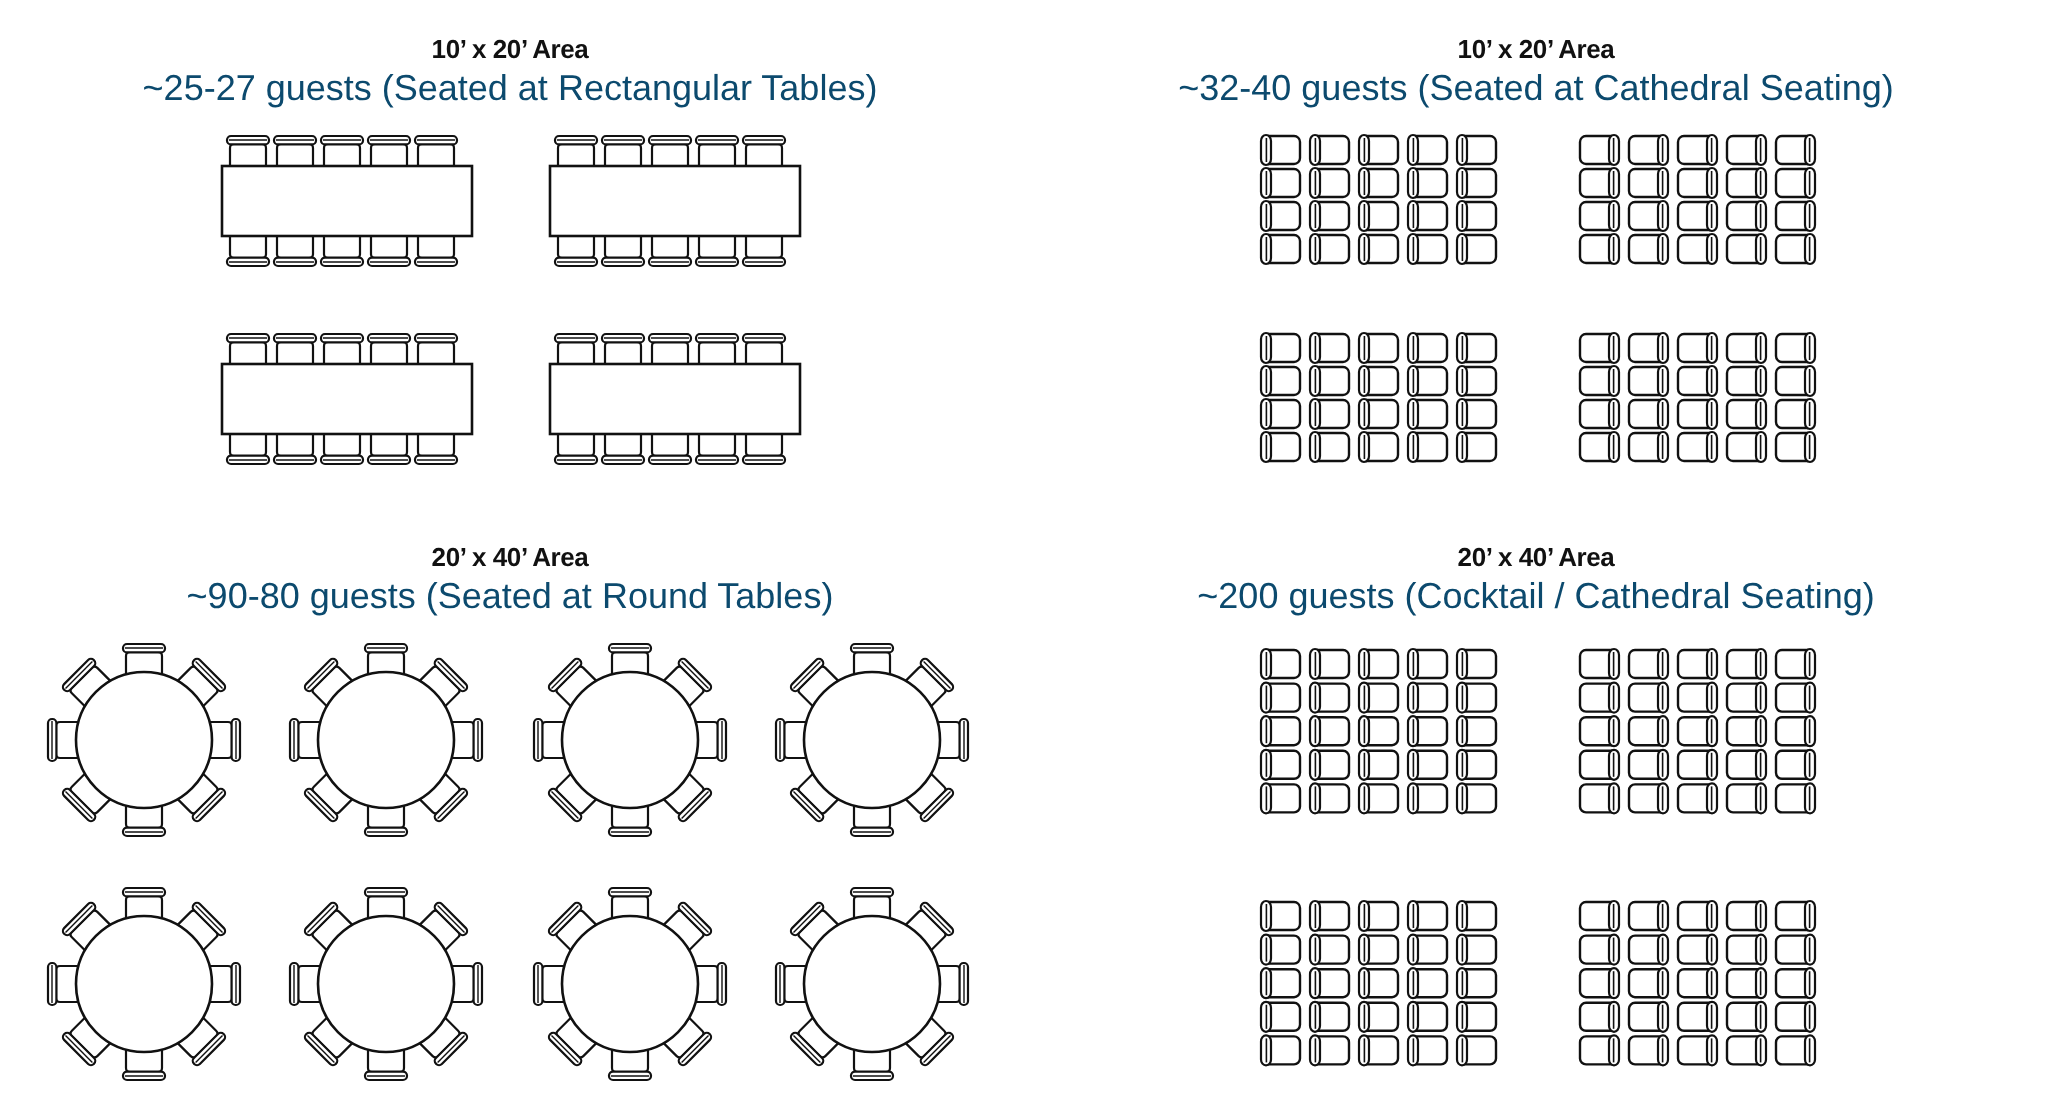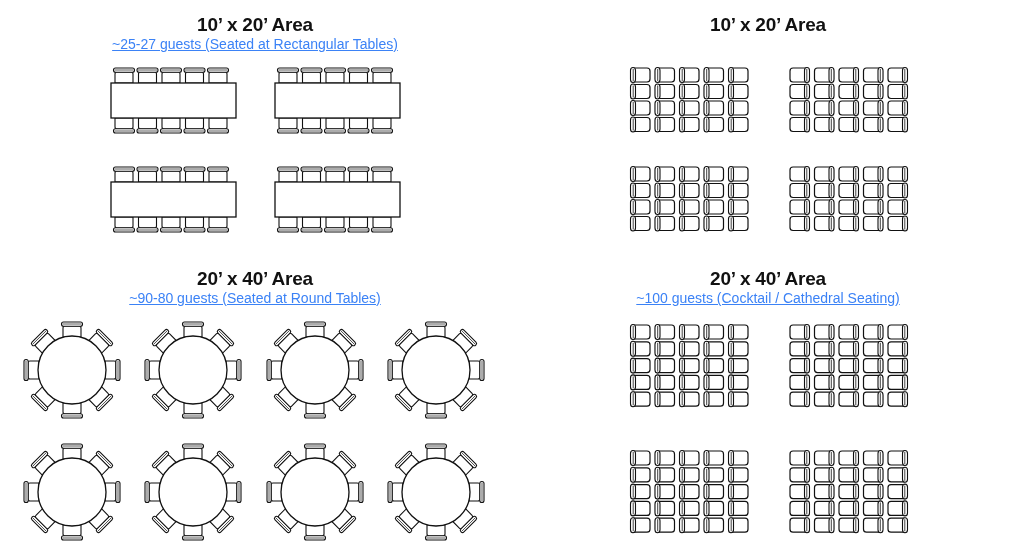--- a/index.html
+++ b/index.html
@@ -1,39 +1,40 @@
 <!DOCTYPE html>
 <html><head>
 <meta charset="utf-8">
 <style>
   html, body { margin: 0; padding: 0; background: #ffffff; }
   body { width: 1024px; height: 559px; position: relative; overflow: hidden;
          font-family: "Liberation Sans", "DejaVu Sans", sans-serif; color: #111; }
   .section-title { position: absolute; text-align: center; width: 400px; }
-  .section-title .t { font-weight: bold; font-size: 19px; line-height: 20px; letter-spacing: -0.2px; display: block; }
-  .section-title .s { font-size: 14px; line-height: 18px; display: block; color: #3b82f6; text-decoration: underline; }
+  .section-title .t { font-weight: bold; font-size: 13px; line-height: 20px; letter-spacing: -0.2px; display: block; }
+  .section-title .s { font-size: 18px; line-height: 18px; display: block; color: #0c4a6e; }
   #stage { position: absolute; left: 0; top: 0; }
 </style>
 </head>
 <body>
 
 <div class="section-title" style="left:55px; top:15px;">
   <span class="t">10’ x 20’ Area</span>
   <span class="s">~25-27 guests (Seated at Rectangular Tables)</span>
 </div>
 <div class="section-title" style="left:568px; top:15px;">
   <span class="t">10’ x 20’ Area</span>
+  <span class="s">~32-40 guests (Seated at Cathedral Seating)</span>
 </div>
 <div class="section-title" style="left:55px; top:269px;">
   <span class="t">20’ x 40’ Area</span>
   <span class="s">~90-80 guests (Seated at Round Tables)</span>
 </div>
 <div class="section-title" style="left:568px; top:269px;">
   <span class="t">20’ x 40’ Area</span>
-  <span class="s">~100 guests (Cocktail / Cathedral Seating)</span>
+  <span class="s">~200 guests (Cocktail / Cathedral Seating)</span>
 </div>
 
 <svg id="stage" width="1024" height="559" viewBox="0 0 1024 559" xmlns="http://www.w3.org/2000/svg">
   <g id="g-rect">
       <g>
         <g transform="translate(124,83) rotate(0)">
           <path d="M -9 0 L -9 -9 Q -9 -11 -7 -11 L 7 -11 Q 9 -11 9 -9 L 9 0 Z" fill="#ffffff" stroke="#111111" stroke-width="1.1"></path>
           <rect x="-10.5" y="-15" width="21" height="4.2" rx="2" ry="2" fill="#ffffff" stroke="#111111" stroke-width="1.1"></rect>
           <line x1="-9.5" y1="-13" x2="9.5" y2="-13" stroke="#111111" stroke-width="0.7"></line>
         </g>

